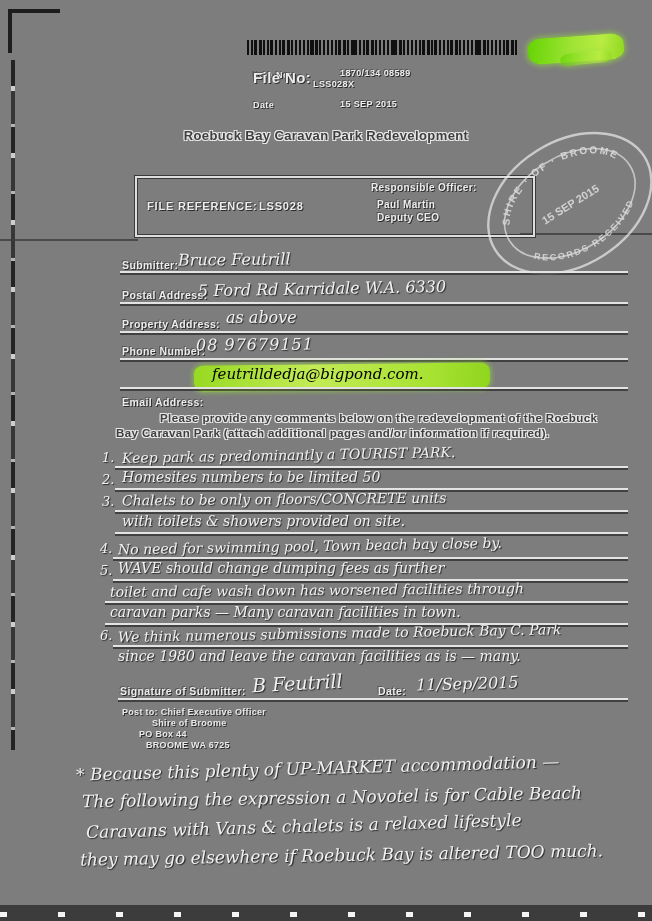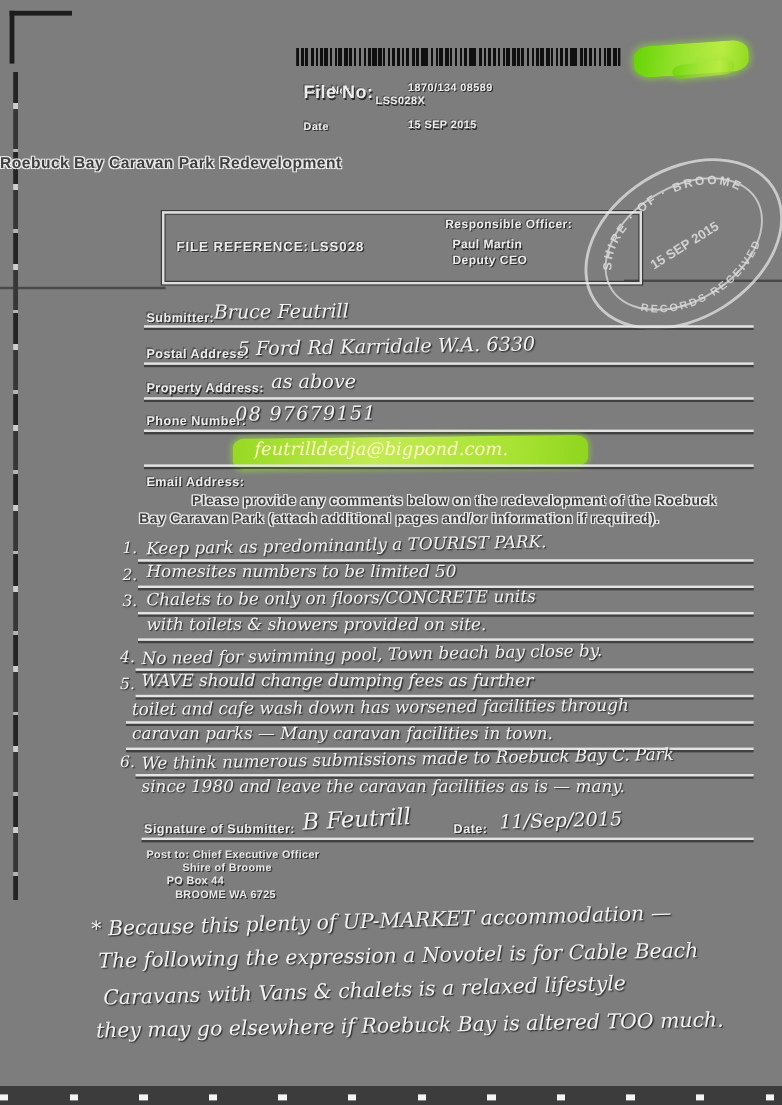--- a/index.html
+++ b/index.html
@@ -82,21 +82,21 @@
   <div class="greenblob" style="left:528px;top:36px;width:96px;height:26px;transform:rotate(-4deg);"></div>
   <div class="greenblob" style="left:560px;top:52px;width:52px;height:12px;opacity:.7;transform:rotate(-6deg);"></div>
 
   <div class="labelp" style="left:253px;top:70px;font-size:9px;">Item No:</div>
   <div class="labelp" style="left:340px;top:68px;font-size:9px;">1870/134 08589</div>
   <div class="labelp" style="left:253px;top:69px;font-size:15px;">File No:</div>
   <div class="labelp" style="left:313px;top:79px;font-size:9px;">LSS028X</div>
   <div class="labelp" style="left:253px;top:100px;font-size:9px;">Date</div>
   <div class="labelp" style="left:340px;top:99px;font-size:9px;">15 SEP 2015</div>
 
-  <div class="print" style="left:0;top:128px;width:652px;text-align:left;font-size:13px;">Roebuck Bay Caravan Park Redevelopment</div>
+  <div class="print" style="left:0;top:128px;width:652px;text-align:center;font-size:13px;">Roebuck Bay Caravan Park Redevelopment</div>
 
   <div id="refbox">
     <span class="labelp" style="left:10px;top:22px;font-size:11px;letter-spacing:.8px;">FILE REFERENCE:</span>
     <span class="labelp" style="left:122px;top:22px;font-size:11px;letter-spacing:.8px;">LSS028</span>
     <span class="labelp" style="left:234px;top:4px;font-size:10px;">Responsible Officer:</span>
     <span class="labelp" style="left:240px;top:21px;font-size:10px;">Paul Martin</span>
     <span class="labelp" style="left:240px;top:34px;font-size:10px;">Deputy CEO</span>
   </div>
 
   <div id="stampwrap">
@@ -126,21 +126,21 @@
   <div class="labelp" style="left:122px;top:318px;">Property Address:</div>
   <div class="hand" style="left:226px;top:308px;font-size:16px;">as above</div>
   <div class="fline" style="left:120px;top:331px;width:508px;"></div>
 
   <div class="labelp" style="left:122px;top:345px;">Phone Number:</div>
   <div class="hand rot05" style="left:196px;top:335px;font-size:16px;letter-spacing:1px;">08 97679151</div>
   <div class="fline" style="left:120px;top:358px;width:508px;"></div>
 
   <div id="emailhl"></div>
   <div class="labelp" style="left:122px;top:373px;margin-top:23px;">Email Address:</div>
-  <div class="hand" style="left:212px;top:365px;font-size:15px;color:#fef9c3;text-shadow:none;">feutrilldedja@bigpond.com.</div>
+  <div class="hand" style="left:212px;top:365px;font-size:15px;color:#000000;text-shadow:none;">feutrilldedja@bigpond.com.</div>
   <div class="fline" style="left:120px;top:387px;width:508px;"></div>
 
   <div class="print" style="left:116px;top:412px;font-size:11.5px;margin-left:44px;">Please provide any comments below on the redevelopment of the Roebuck</div>
   <div class="print" style="left:116px;top:427px;font-size:11.5px;">Bay Caravan Park (attach additional pages and/or information if required).</div>
 
   <div class="hand" style="left:102px;top:450px;font-size:13px;">1.</div>
   <div class="hand rotm1" style="left:122px;top:447px;font-size:14px;">Keep park as predominantly a TOURIST PARK.</div>
   <div class="fline" style="left:115px;top:466px;width:513px;"></div>
 
   <div class="hand" style="left:102px;top:472px;font-size:13px;">2.</div>

